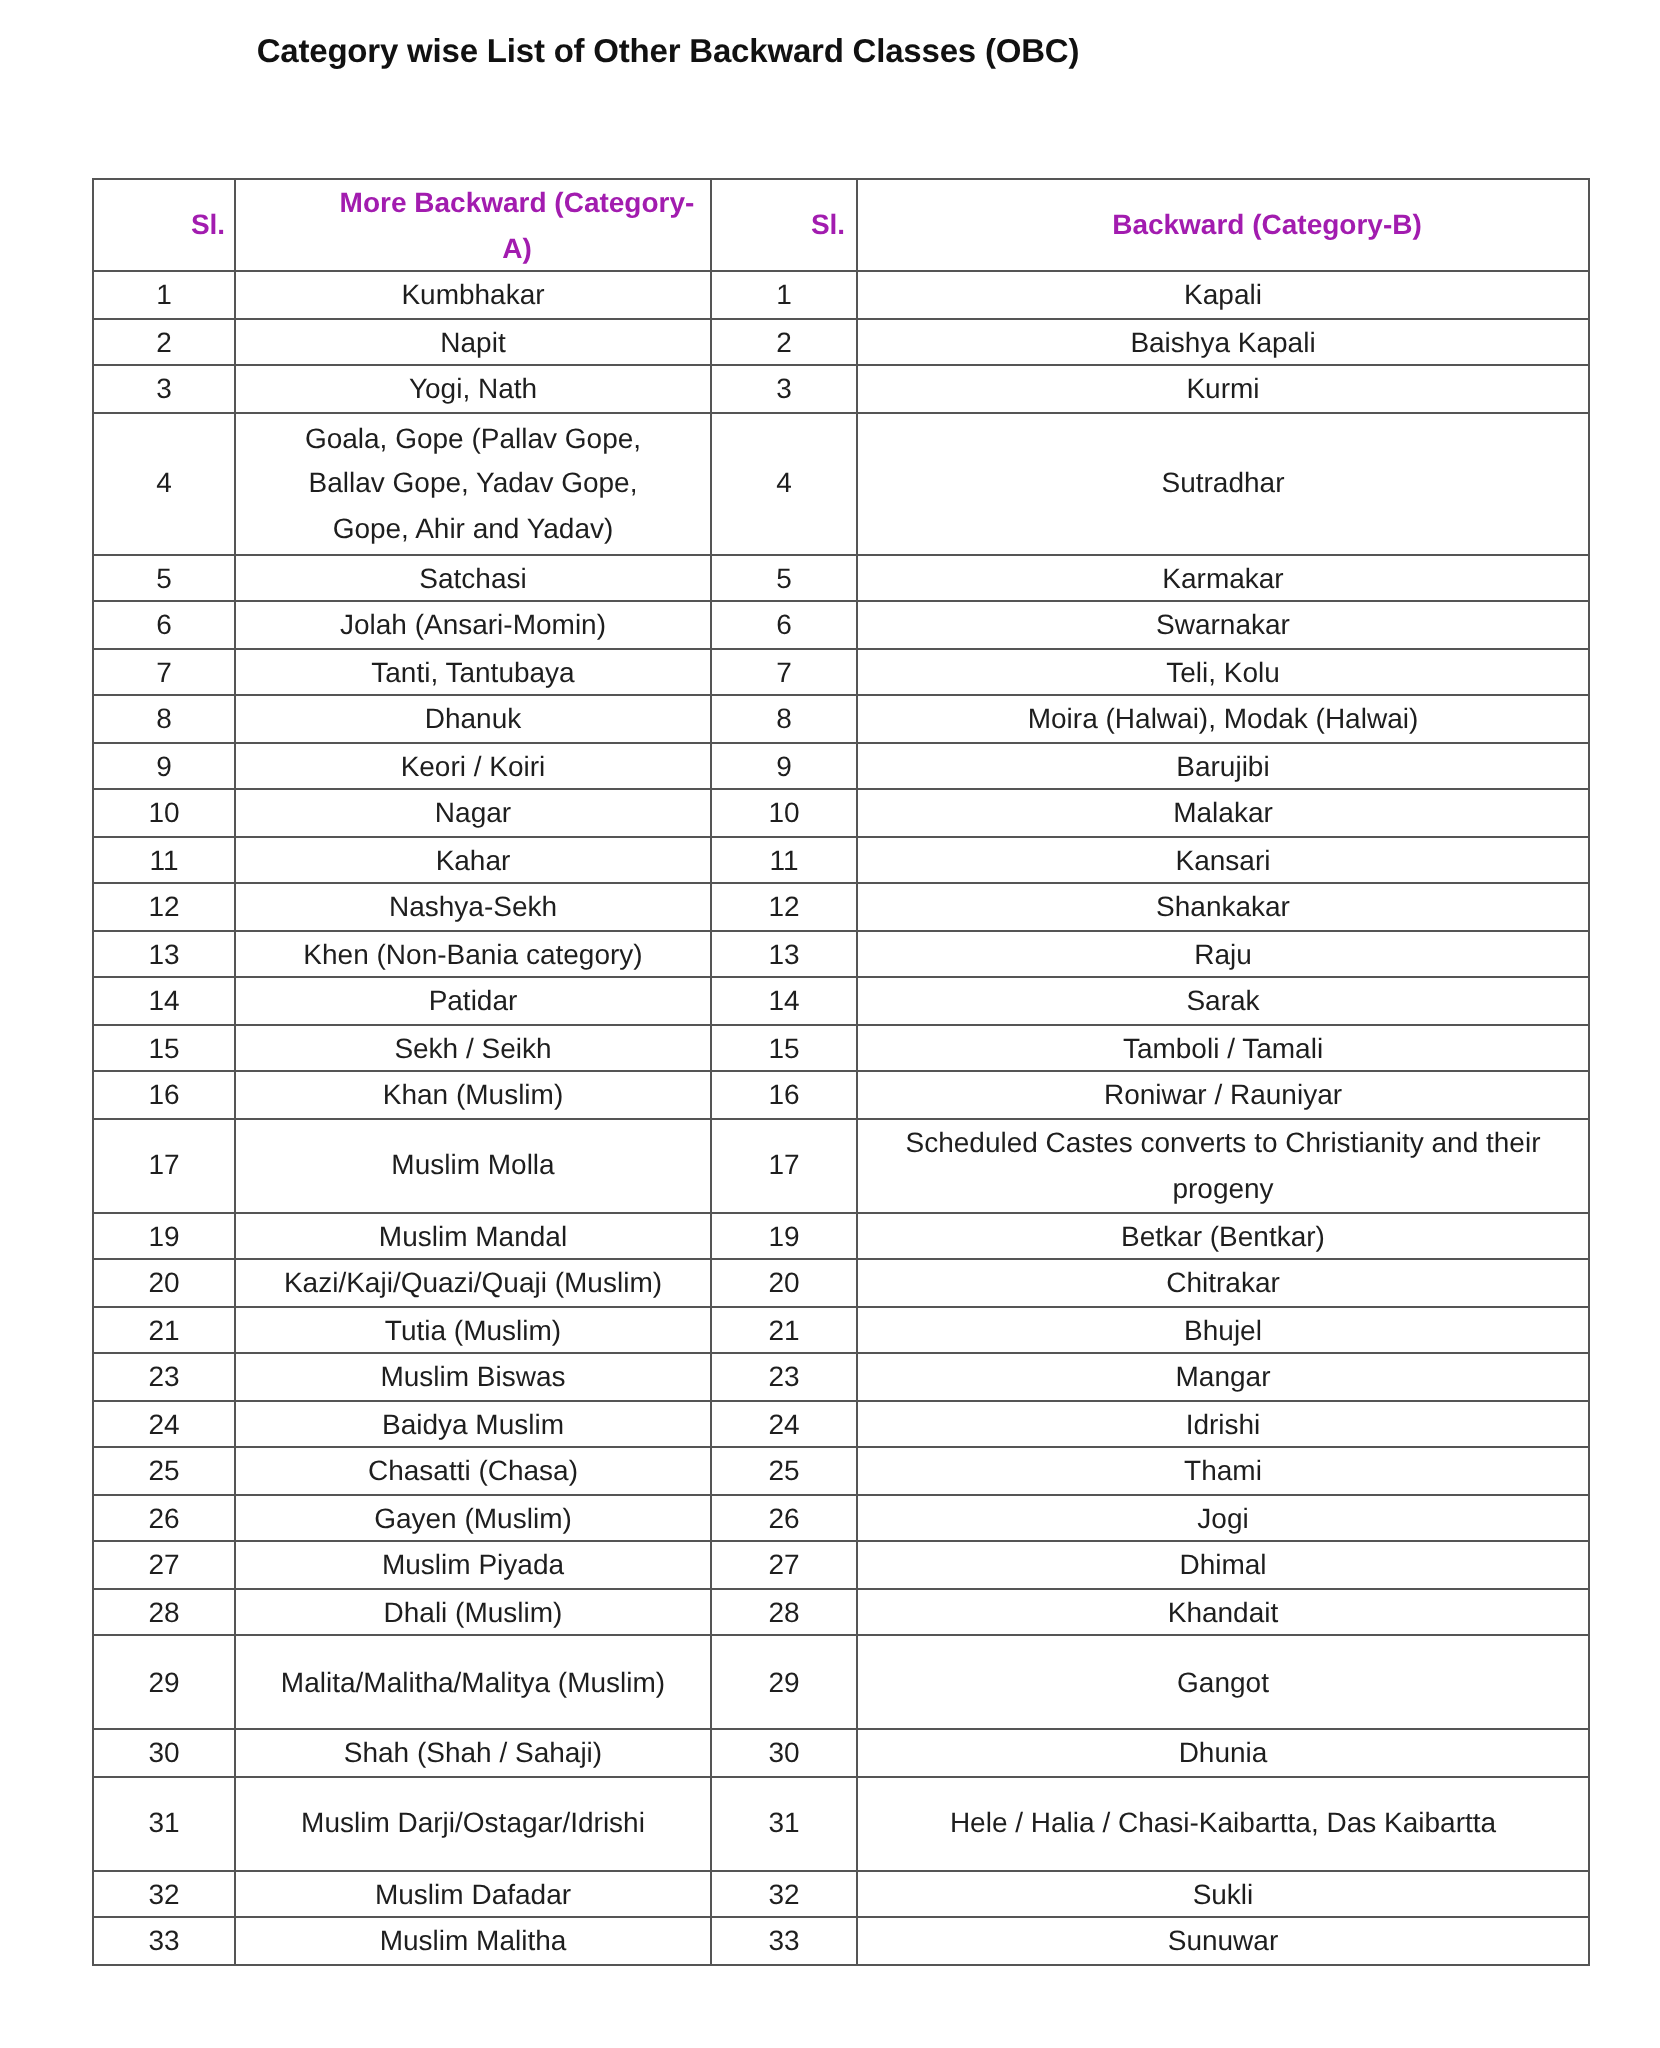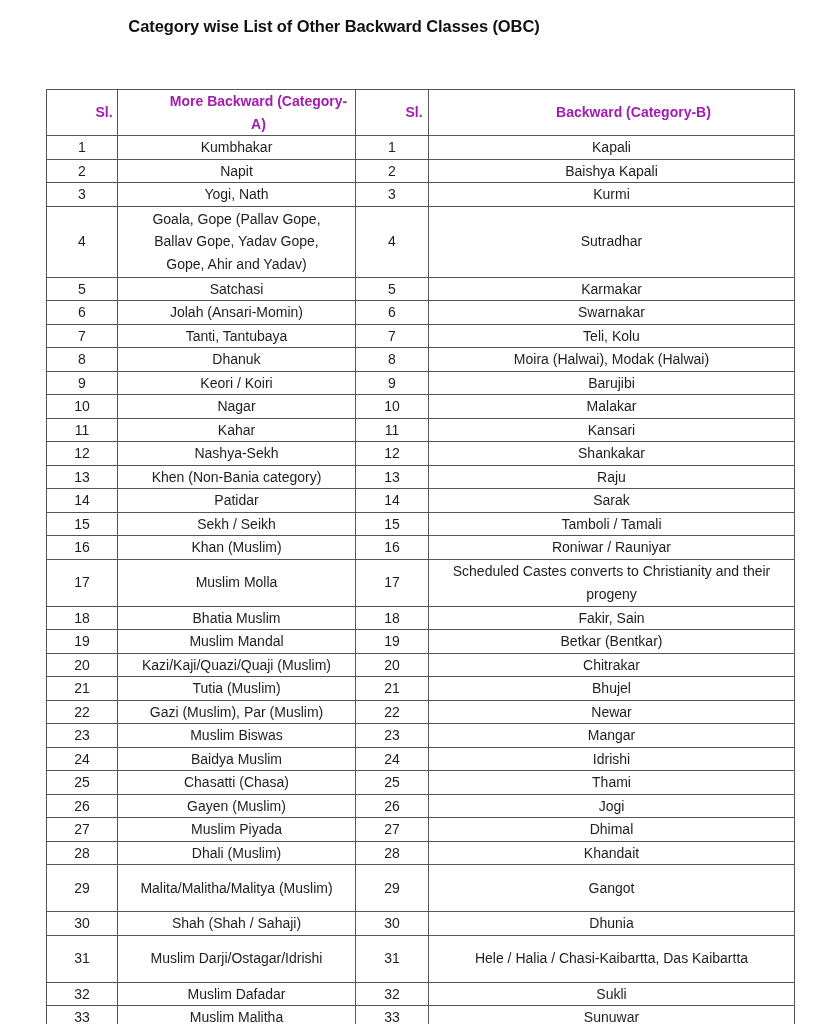--- a/index.html
+++ b/index.html
@@ -179,48 +179,36 @@
         <td>16</td>
         <td>Roniwar / Rauniyar</td>
       </tr>
       <tr class="h2">
         <td>17</td>
         <td>Muslim Molla</td>
         <td>17</td>
         <td>Scheduled Castes converts to Christianity and their progeny</td>
       </tr>
       <tr>
-        <td>18</td>
-        <td>Bhatia Muslim</td>
-        <td>18</td>
-        <td>Fakir, Sain</td>
-      </tr>
-      <tr>
         <td>19</td>
         <td>Muslim Mandal</td>
         <td>19</td>
         <td>Betkar (Bentkar)</td>
       </tr>
       <tr>
         <td>20</td>
         <td>Kazi/Kaji/Quazi/Quaji (Muslim)</td>
         <td>20</td>
         <td>Chitrakar</td>
       </tr>
       <tr>
         <td>21</td>
         <td>Tutia (Muslim)</td>
         <td>21</td>
         <td>Bhujel</td>
-      </tr>
-      <tr>
-        <td>22</td>
-        <td>Gazi (Muslim), Par (Muslim)</td>
-        <td>22</td>
-        <td>Newar</td>
       </tr>
       <tr>
         <td>23</td>
         <td>Muslim Biswas</td>
         <td>23</td>
         <td>Mangar</td>
       </tr>
       <tr>
         <td>24</td>
         <td>Baidya Muslim</td>

